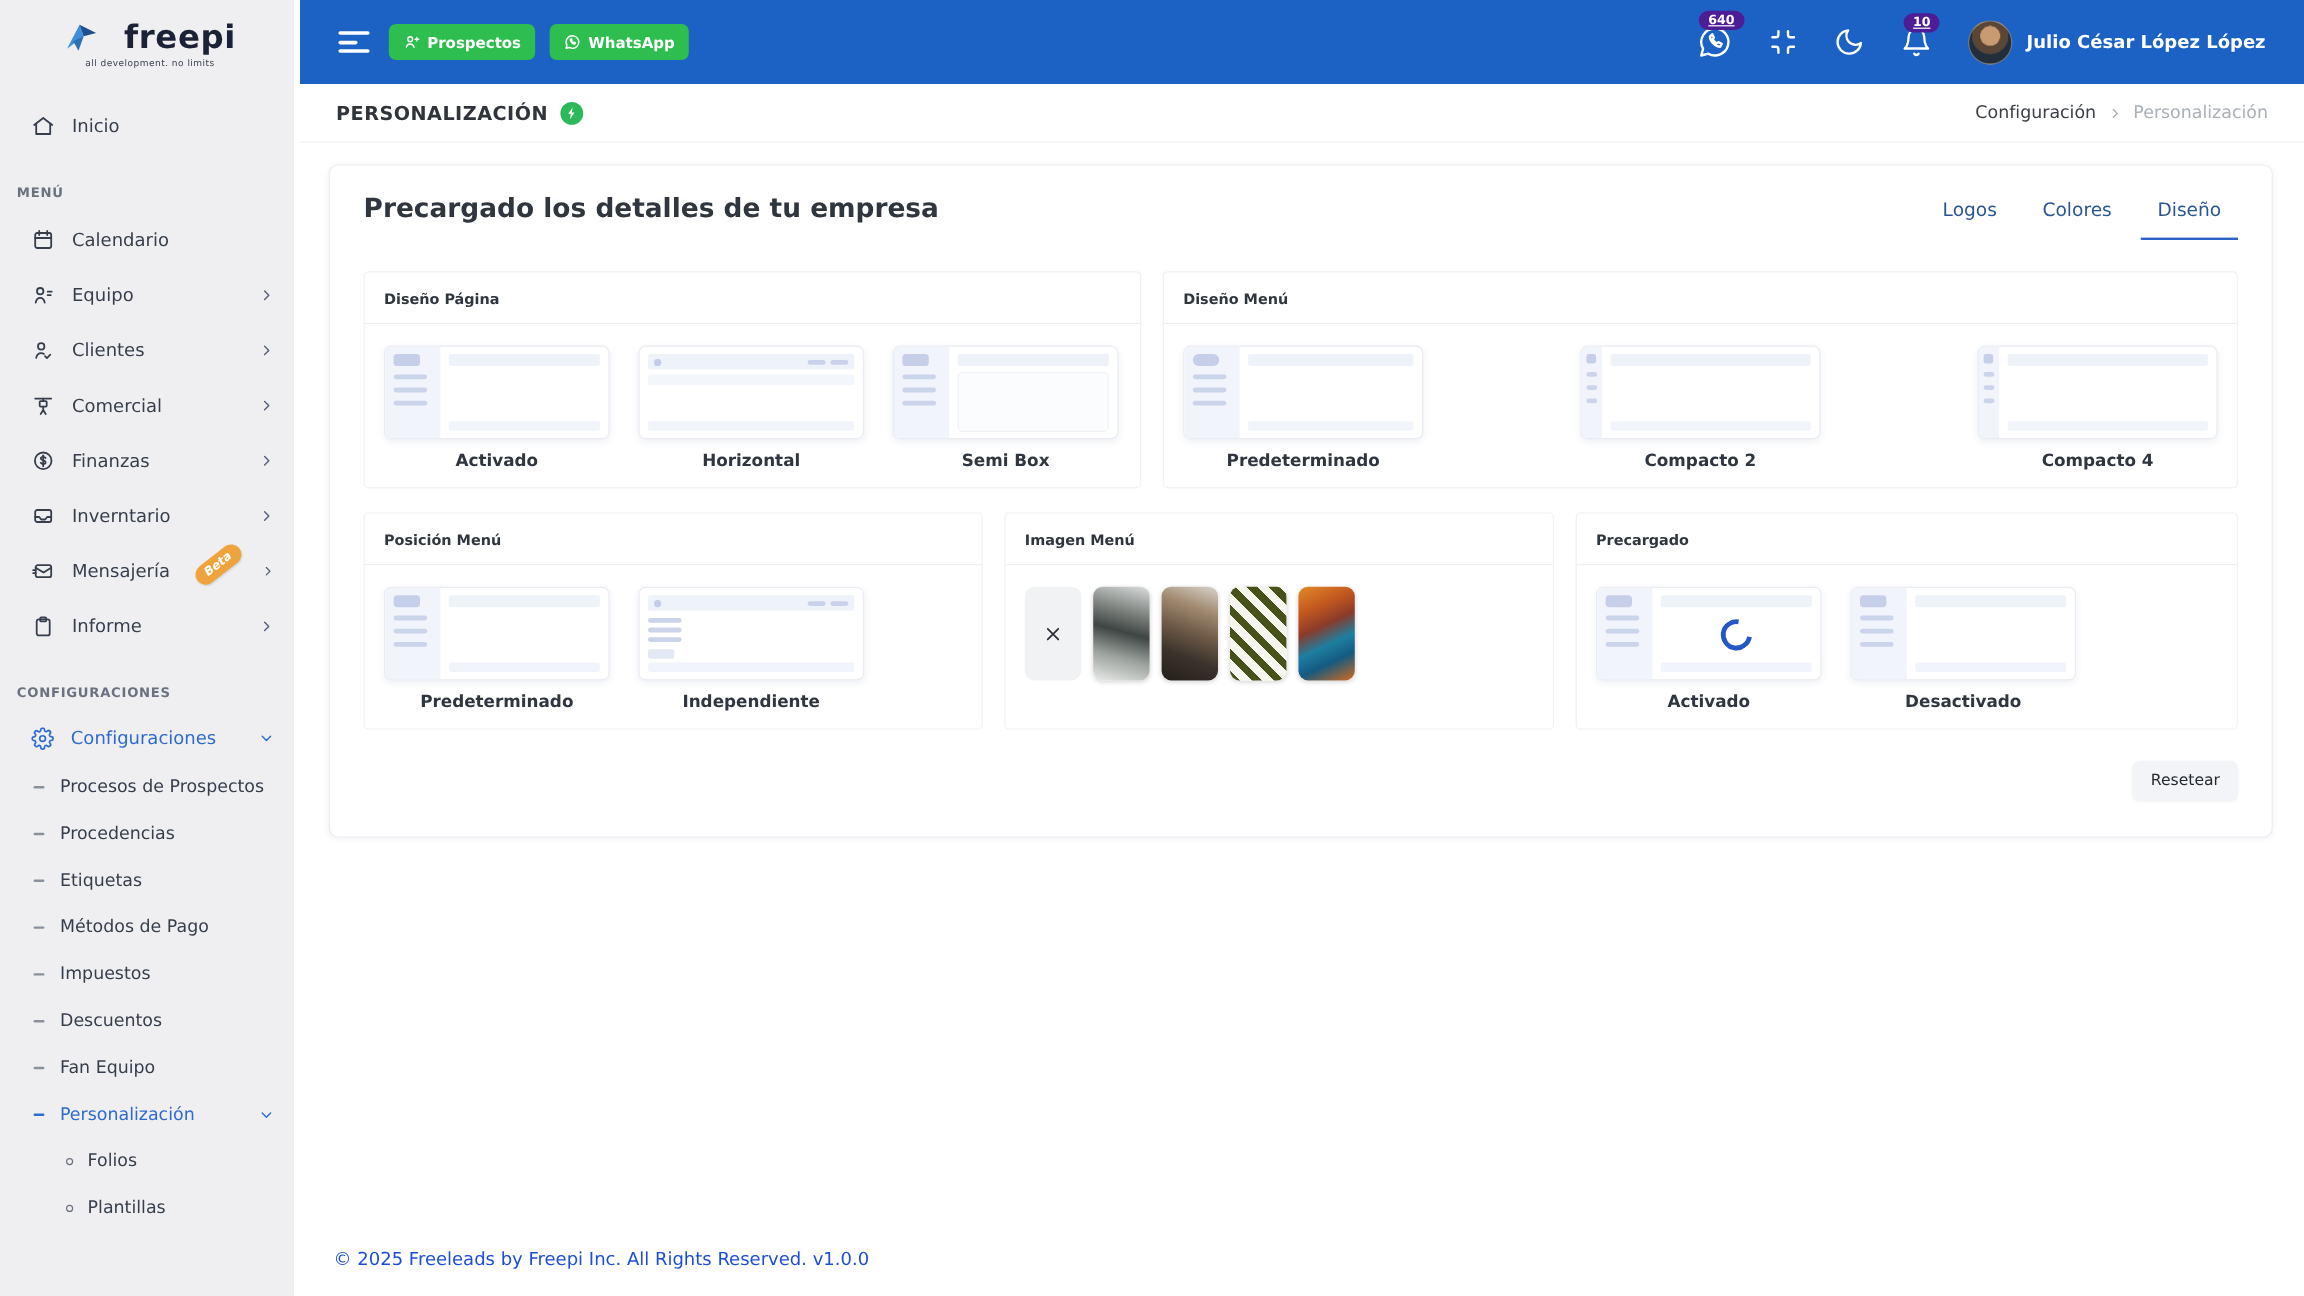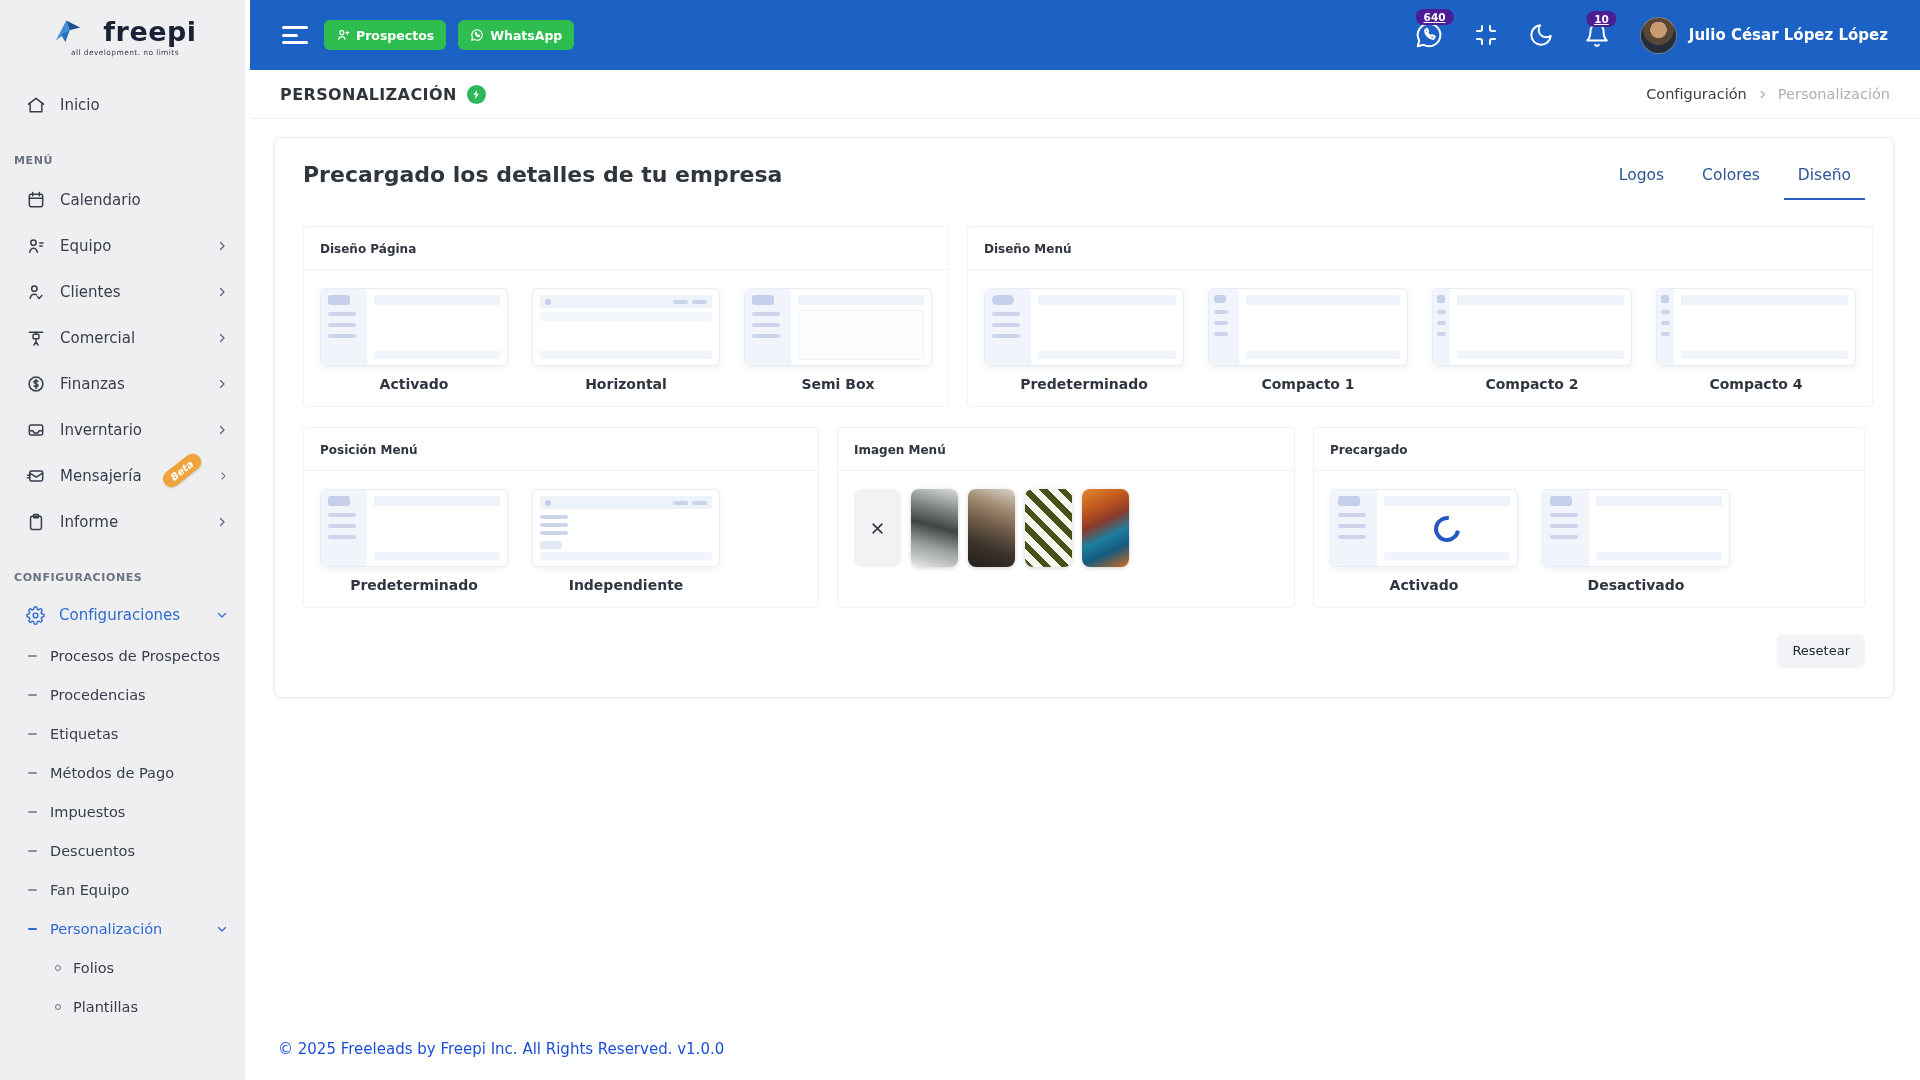--- a/index.html
+++ b/index.html
@@ -461,36 +461,20 @@
                   <div class="t-main">
                       <div class="t-top"></div>
                       <div class="t-body"></div>
                       <div class="t-foot"></div>
                     </div>
                 </div>
                 <span class="opt-label">Predeterminado</span>
               </div>
               <div class="opt">
                 <div class="thumb wide">
-                  <div class="t-side slim">
-                      <span class="t-logo"></span>
-                      <span class="t-bar"></span>
-                      <span class="t-bar"></span>
-                      <span class="t-bar"></span>
-                    </div>
-                  <div class="t-main">
-                      <div class="t-top"></div>
-                      <div class="t-body"></div>
-                      <div class="t-foot"></div>
-                    </div>
-                </div>
-                <span class="opt-label">Compacto 1</span>
-              </div>
-              <div class="opt">
-                <div class="thumb wide">
                   <div class="t-side mini">
                       <span class="t-logo"></span>
                       <span class="t-bar"></span>
                       <span class="t-bar"></span>
                       <span class="t-bar"></span>
                     </div>
                   <div class="t-main">
                       <div class="t-top"></div>
                       <div class="t-body"></div>
                       <div class="t-foot"></div>

